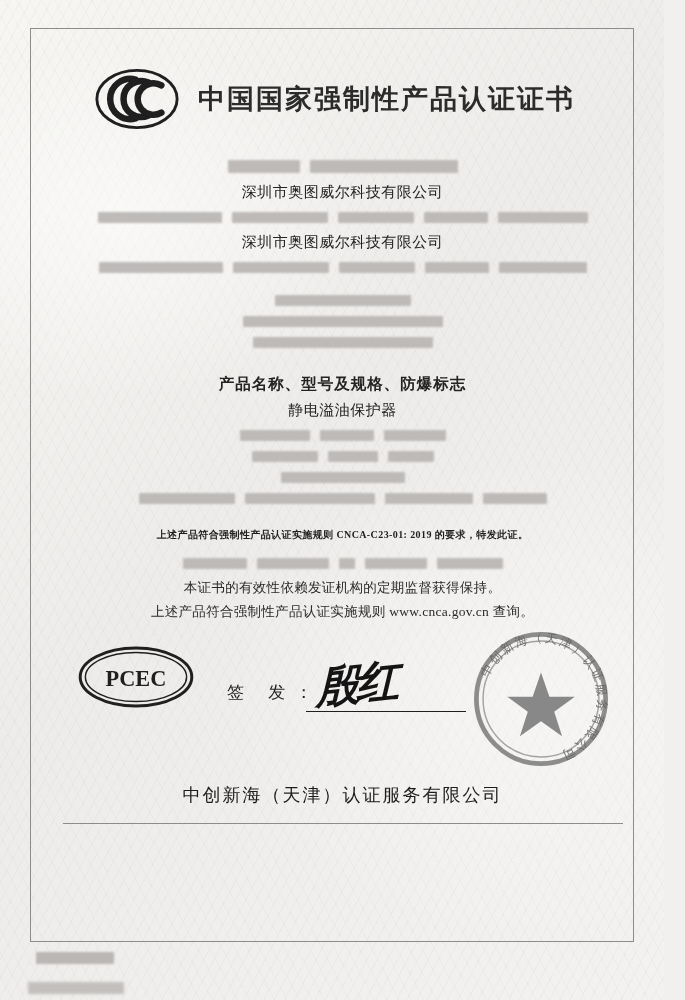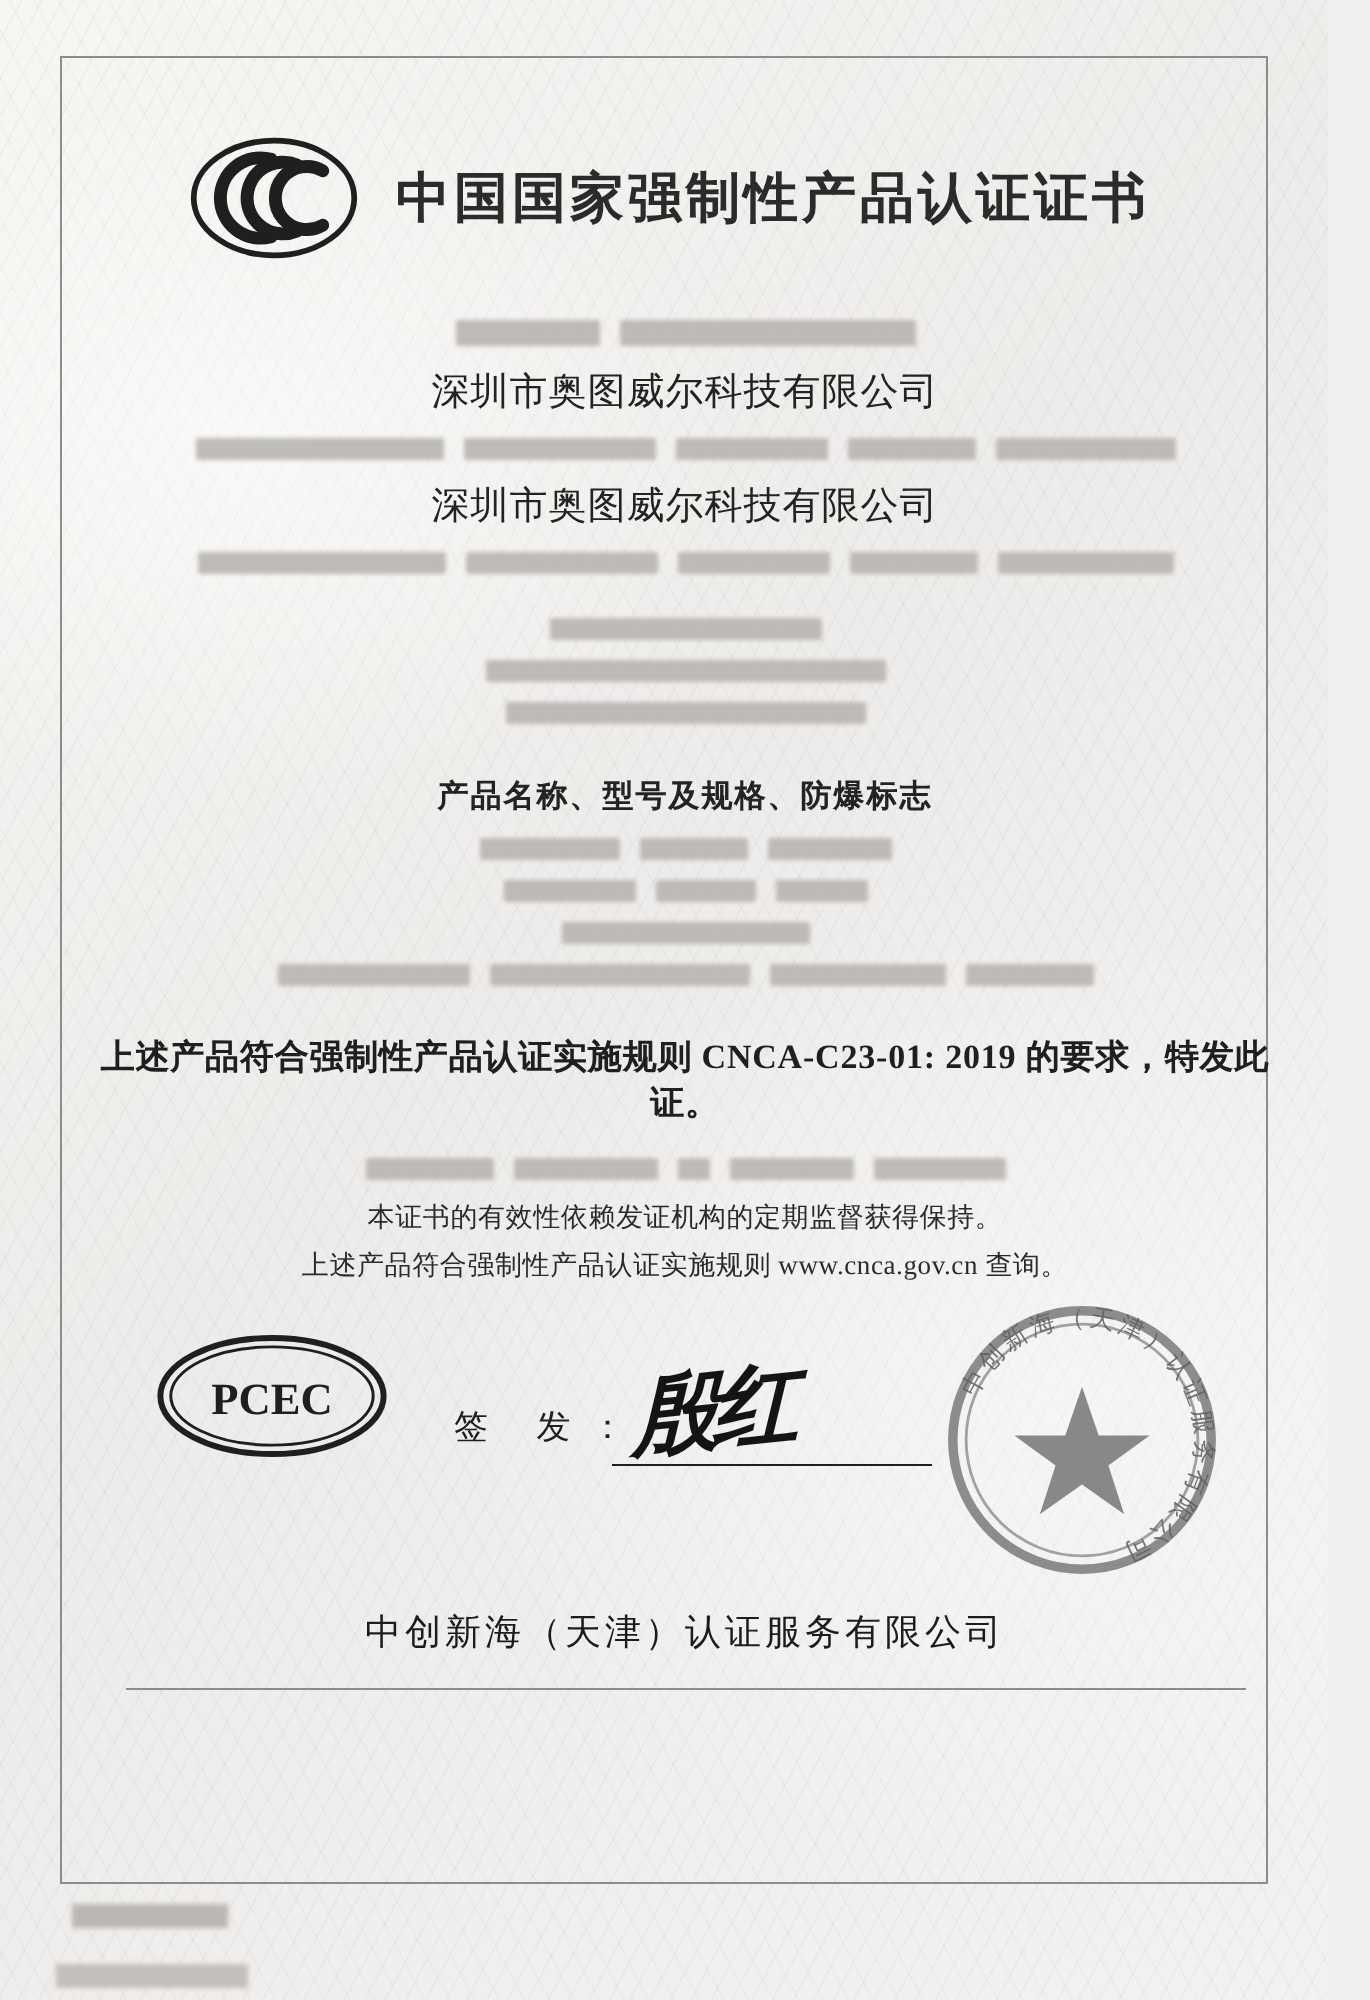--- a/index.html
+++ b/index.html
@@ -91,27 +91,27 @@
   .redact-row.small .redact { height: 11px; }
 
   .field-label {
     font-size: 15.5px;
     font-weight: 700;
     color: #232323;
     letter-spacing: 1px;
     margin: 14px 0 6px 0;
   }
   .field-value {
-    font-size: 19px;
+    font-size: 15px;
     color: #232323;
     letter-spacing: 0.5px;
     margin: 4px 0 4px 0;
   }
   .statement {
-    font-size: 17px;
+    font-size: 10px;
     font-weight: 700;
     color: #1f1f1f;
     letter-spacing: 0.4px;
     margin-top: 24px;
   }
   .note {
     font-size: 13.5px;
     color: #2a2a2a;
     margin: 6px 0;
     letter-spacing: 0.3px;
@@ -252,20 +252,21 @@
       <span class="redact" style="width:136px;"></span>
     </div>
     <div class="redact-row small">
       <span class="redact" style="width:200px;"></span>
     </div>
     <div class="redact-row small">
       <span class="redact" style="width:180px;"></span>
     </div>
 
     <div class="field-label" style="margin-top:26px;">产品名称、型号及规格、防爆标志</div>
+    <div class="field-value">静电溢油保护器</div>
     <div class="redact-row small">
       <span class="redact" style="width:70px;"></span>
       <span class="redact" style="width:54px;"></span>
       <span class="redact" style="width:62px;"></span>
     </div>
     <div class="redact-row small">
       <span class="redact" style="width:66px;"></span>
       <span class="redact" style="width:50px;"></span>
       <span class="redact" style="width:46px;"></span>
     </div>

